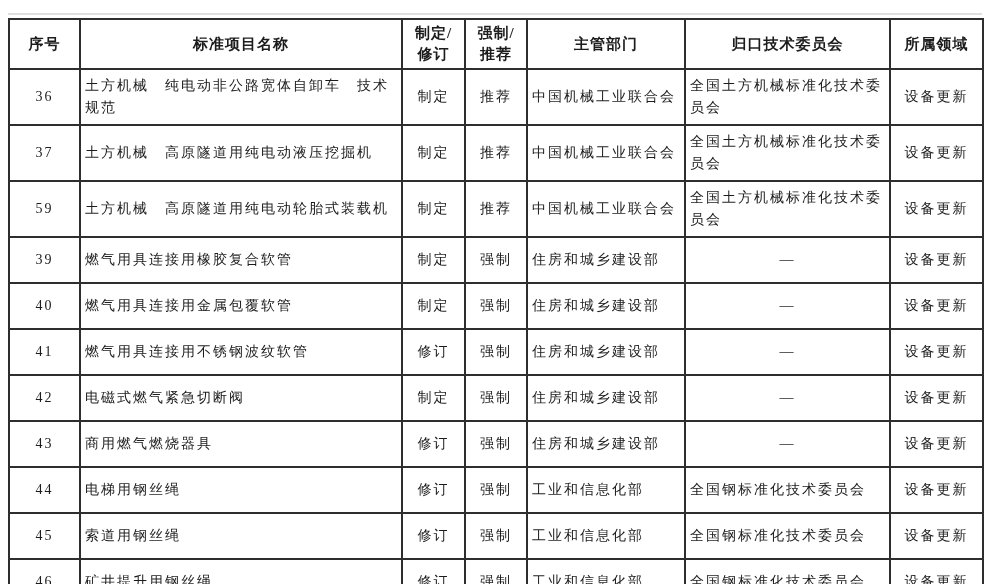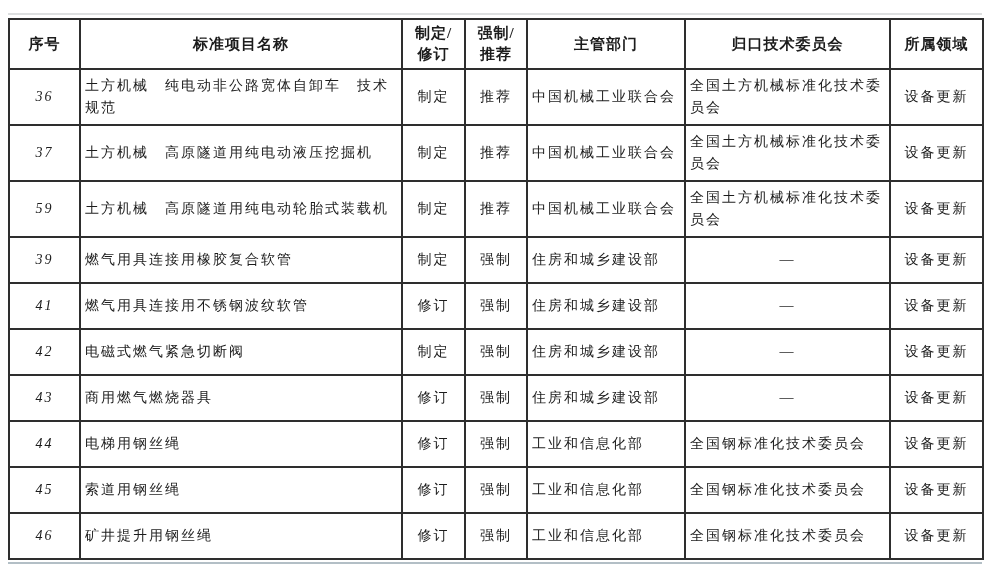--- a/index.html
+++ b/index.html
@@ -56,21 +56,21 @@
   
   col.w-num       { width: 71px; }
   col.w-name      { width: 322px; }
   col.w-type      { width: 63px; }
   col.w-force     { width: 62px; }
   col.w-dept      { width: 158px; }
   col.w-committee { width: 205px; }
   col.w-field     { width: 93px; }
 
   
-  td.col-num   { text-align: center; letter-spacing: 0; font-style: italic; }
+  td.col-num   { text-align: center; letter-spacing: 0; }
   td.col-name  { text-align: left; padding-left: 11px; padding-right: 2px; }
   td.col-type,
   td.col-force { text-align: center; }
   td.col-dept  { text-align: left; padding-left: 10px; padding-right: 10px; }
   td.col-committee { text-align: left; padding-left: 10px; padding-right: 4px; }
   td.col-field { text-align: center; }
   td.dash      { text-align: center; letter-spacing: 0; }
 </style>
 </head>
 <body>
@@ -131,20 +131,29 @@
           <tr>
             <td class="col-num">39</td>
             <td class="col-name">燃气用具连接用橡胶复合软管</td>
             <td class="col-type">制定</td>
             <td class="col-force">强制</td>
             <td class="col-dept">住房和城乡建设部</td>
             <td class="col-committee dash">—</td>
             <td class="col-field">设备更新</td>
           </tr>
           <tr>
+            <td class="col-num">40</td>
+            <td class="col-name">燃气用具连接用金属包覆软管</td>
+            <td class="col-type">制定</td>
+            <td class="col-force">强制</td>
+            <td class="col-dept">住房和城乡建设部</td>
+            <td class="col-committee dash">—</td>
+            <td class="col-field">设备更新</td>
+          </tr>
+          <tr>
             <td class="col-num">41</td>
             <td class="col-name">燃气用具连接用不锈钢波纹软管</td>
             <td class="col-type">修订</td>
             <td class="col-force">强制</td>
             <td class="col-dept">住房和城乡建设部</td>
             <td class="col-committee dash">—</td>
             <td class="col-field">设备更新</td>
           </tr>
           <tr>
             <td class="col-num">42</td>

